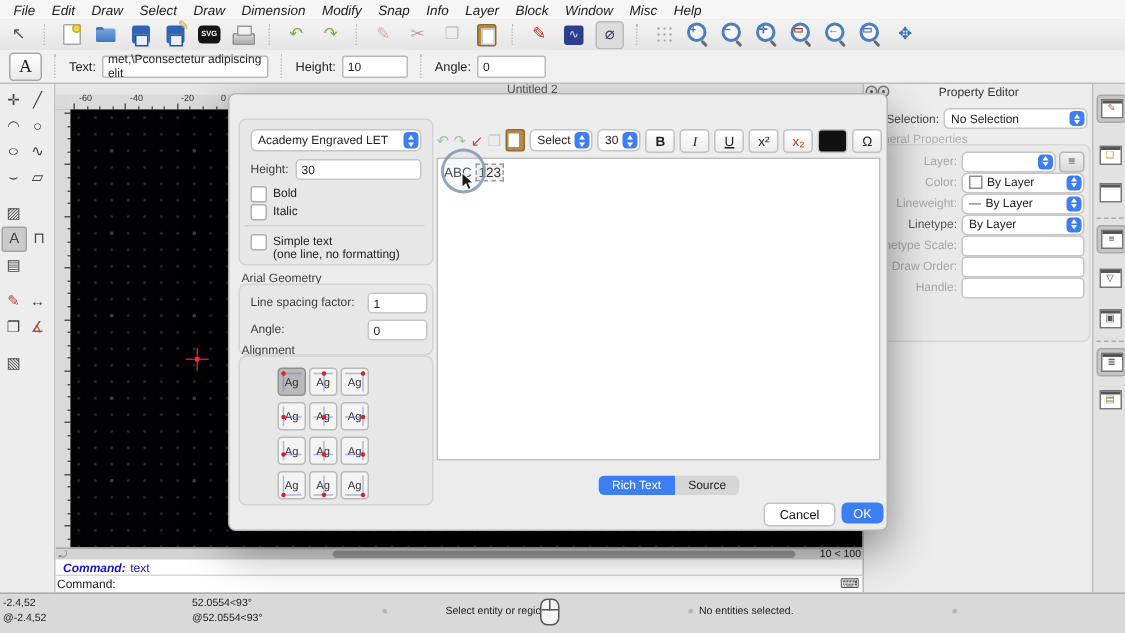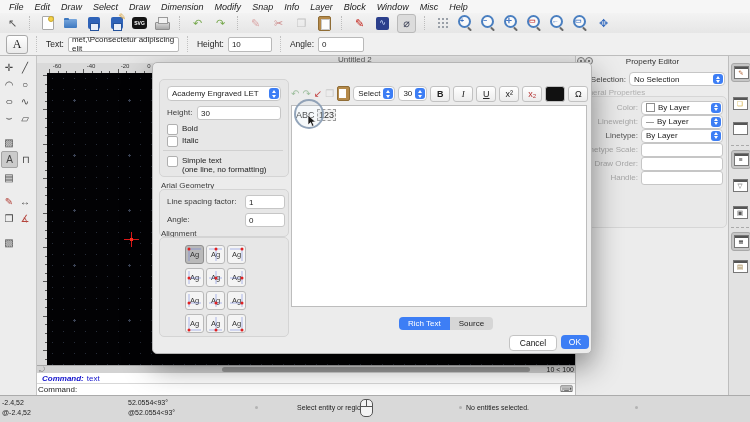--- a/index.html
+++ b/index.html
@@ -438,20 +438,28 @@
     <span class="lbl">Selection:</span>
     <span class="msel" style="width:76px">
       <span>No Selection</span>
       <i class="stepper"></i>
     </span>
   </div>
   <div id="pgrouplabel">General Properties</div>
   <div id="pgbox"></div>
   <div id="prows">
       <div class="prow">
+        <span class="lbl">Layer:</span>
+        <span class="msel ctl">
+          <span style="white-space: nowrap; overflow: hidden;"></span>
+          <i class="stepper"></i>
+        </span>
+        <span class="hbtn">≡</span>
+      </div>
+      <div class="prow">
         <span class="lbl">Color:</span>
         <span class="msel ctl">
           <i class="sw"></i>
           <span style="white-space: nowrap; overflow: hidden;">By Layer</span>
           <i class="stepper"></i>
         </span>
       </div>
       <div class="prow">
         <span class="lbl">Lineweight:</span>
         <span class="msel ctl">

